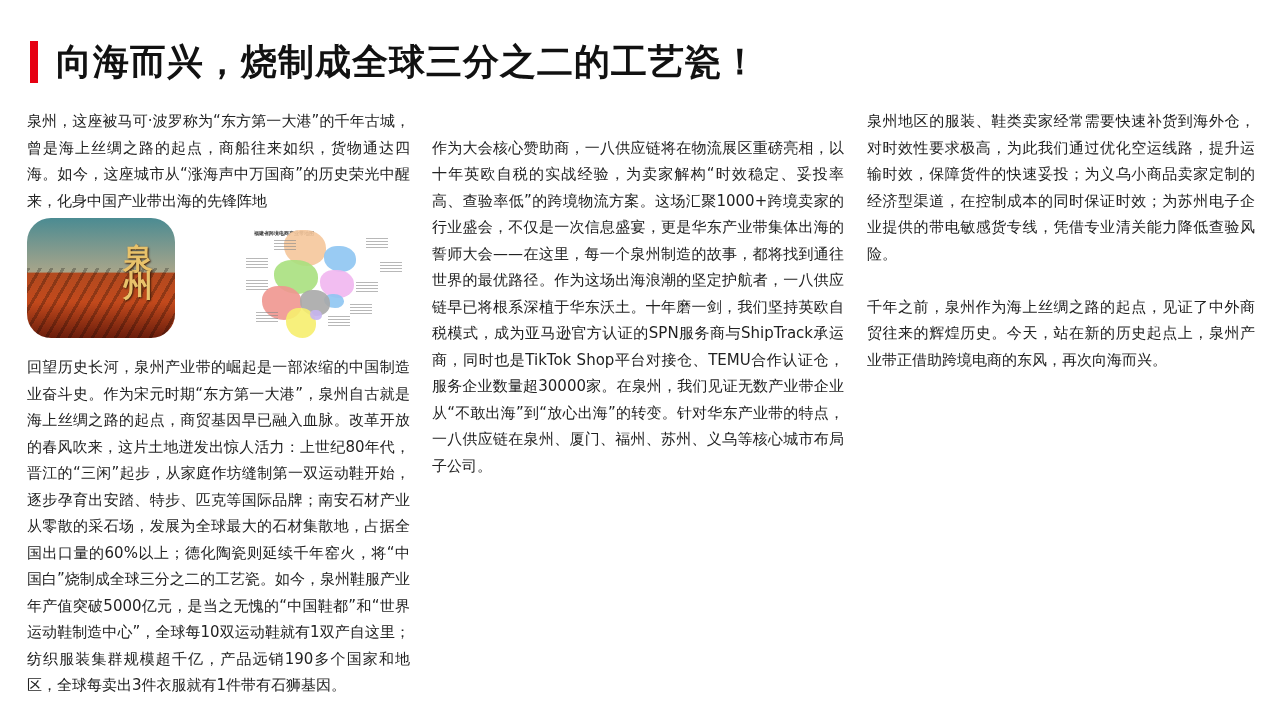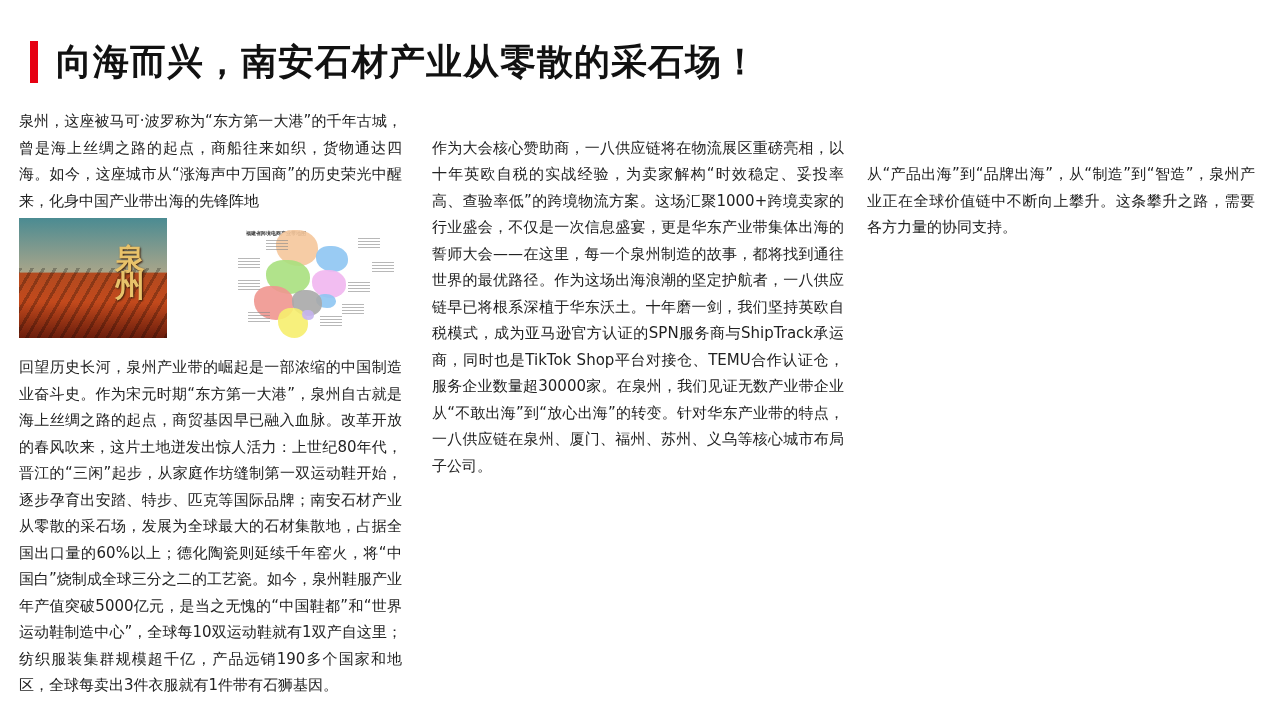--- a/index.html
+++ b/index.html
@@ -6,42 +6,42 @@
   body { width: 1280px; height: 720px; overflow: hidden; position: relative;
          font-family: "DejaVu Sans", "Liberation Sans", sans-serif; color: #222; }
   .title-bar { position: absolute; left: 30px; top: 40px; height: 44px; display: flex; align-items: center; }
   .title-accent { width: 8px; height: 42px; background: #e60012; margin-right: 18px; }
   .title-text { font-family: "DejaVu Serif", "Liberation Serif", serif; font-weight: bold;
                 font-size: 36px; color: #111; letter-spacing: 1px; white-space: nowrap; }
   .col { position: absolute; top: 108px; font-size: 15px; line-height: 26.5px; color: #222;
          text-align: justify; }
   .col p { margin: 0; }
   .col .gap { height: 26.5px; }
-  .col1 { left: 19px; width: 383px; }
+  .col1 { left: 27px; width: 383px; }
   .col2 { left: 432px; width: 412px; }
   .col3 { left: 867px; width: 388px; }
   .images { display: flex; justify-content: space-between; margin: 4px 0 8px 0; height: 128px; }
   .photo { width: 148px; height: 120px; position: relative; overflow: hidden;
-           background: linear-gradient(180deg, #4b8b92 0%, #a8a58a 45%, #b24a1f 46%, #c2491c 70%, #6a1d0c 100%); }
+           background: linear-gradient(180deg, #4b8b92 0%, #a8a58a 45%, #b24a1f 46%, #c2491c 70%, #6a1d0c 100%); border-radius: 24px; }
   .photo .roof-lines { position: absolute; left: 0; top: 50px; width: 100%; height: 70px;
            background: repeating-linear-gradient(120deg, rgba(0,0,0,0.25) 0 3px, rgba(0,0,0,0) 3px 10px); }
   .photo .sign { position: absolute; left: 96px; top: 28px; font-family: "DejaVu Serif", serif;
            font-size: 30px; font-weight: bold; color: #e8c26a; text-shadow: 1px 1px 2px #3a1a08; letter-spacing: 8px; }
   .map { width: 178px; height: 120px; position: relative; background: #fff; margin-right: 8px; }
   .map .map-title { position: absolute; left: 30px; top: 2px; font-size: 5px; color: #333; font-weight: bold; }
   .map .region { position: absolute; border-radius: 40% 50% 45% 55%; opacity: 0.9; }
   .map .lbl { position: absolute; width: 22px; height: 12px;
               background: repeating-linear-gradient(180deg, #888 0 1px, transparent 1px 3px); opacity: 0.6; }
 </style>
 </head>
 <body>
 
 <div class="title-bar">
   <div class="title-accent"></div>
-  <div class="title-text">向海而兴，南安石材产业从零散的采石场！</div>
+  <div class="title-text">向海而兴，烧制成全球三分之二的工艺瓷！</div>
 </div>
 
 <div class="col col1">
   <p>泉州，这座被马可·波罗称为“东方第一大港”的千年古城，曾是海上丝绸之路的起点，商船往来如织，货物通达四海。如今，这座城市从“涨海声中万国商”的历史荣光中醒来，化身中国产业带出海的先锋阵地</p>
   <div class="images">
     <div class="photo">
       <div class="roof-lines"></div>
       <div class="sign">泉州</div>
     </div>
     <div class="map">
@@ -68,17 +68,18 @@
   </div>
   <p>回望历史长河，泉州产业带的崛起是一部浓缩的中国制造业奋斗史。作为宋元时期“东方第一大港”，泉州自古就是海上丝绸之路的起点，商贸基因早已融入血脉。改革开放的春风吹来，这片土地迸发出惊人活力：上世纪80年代，晋江的“三闲”起步，从家庭作坊缝制第一双运动鞋开始，逐步孕育出安踏、特步、匹克等国际品牌；南安石材产业从零散的采石场，发展为全球最大的石材集散地，占据全国出口量的60%以上；德化陶瓷则延续千年窑火，将“中国白”烧制成全球三分之二的工艺瓷。如今，泉州鞋服产业年产值突破5000亿元，是当之无愧的“中国鞋都”和“世界运动鞋制造中心”，全球每10双运动鞋就有1双产自这里；纺织服装集群规模超千亿，产品远销190多个国家和地区，全球每卖出3件衣服就有1件带有石狮基因。</p>
 </div>
 
 <div class="col col2">
   <div class="gap"></div>
   <p>作为大会核心赞助商，一八供应链将在物流展区重磅亮相，以十年英欧自税的实战经验，为卖家解构“时效稳定、妥投率高、查验率低”的跨境物流方案。这场汇聚1000+跨境卖家的行业盛会，不仅是一次信息盛宴，更是华东产业带集体出海的誓师大会——在这里，每一个泉州制造的故事，都将找到通往世界的最优路径。作为这场出海浪潮的坚定护航者，一八供应链早已将根系深植于华东沃土。十年磨一剑，我们坚持英欧自税模式，成为亚马逊官方认证的SPN服务商与ShipTrack承运商，同时也是TikTok Shop平台对接仓、TEMU合作认证仓，服务企业数量超30000家。在泉州，我们见证无数产业带企业从“不敢出海”到“放心出海”的转变。针对华东产业带的特点，一八供应链在泉州、厦门、福州、苏州、义乌等核心城市布局子公司。</p>
 </div>
 
 <div class="col col3">
+  <p>泉州地区的服装、鞋类卖家经常需要快速补货到海外仓，对时效性要求极高，为此我们通过优化空运线路，提升运输时效，保障货件的快速妥投；为义乌小商品卖家定制的经济型渠道，在控制成本的同时保证时效；为苏州电子企业提供的带电敏感货专线，凭借专业清关能力降低查验风险。</p>
   <div class="gap"></div>
+  <p>千年之前，泉州作为海上丝绸之路的起点，见证了中外商贸往来的辉煌历史。今天，站在新的历史起点上，泉州产业带正借助跨境电商的东风，再次向海而兴。</p>
   <div class="gap"></div>
-  <p>从“产品出海”到“品牌出海”，从“制造”到“智造”，泉州产业正在全球价值链中不断向上攀升。这条攀升之路，需要各方力量的协同支持。</p>
   <div class="gap"></div>
 </div>
 
 </body></html>

